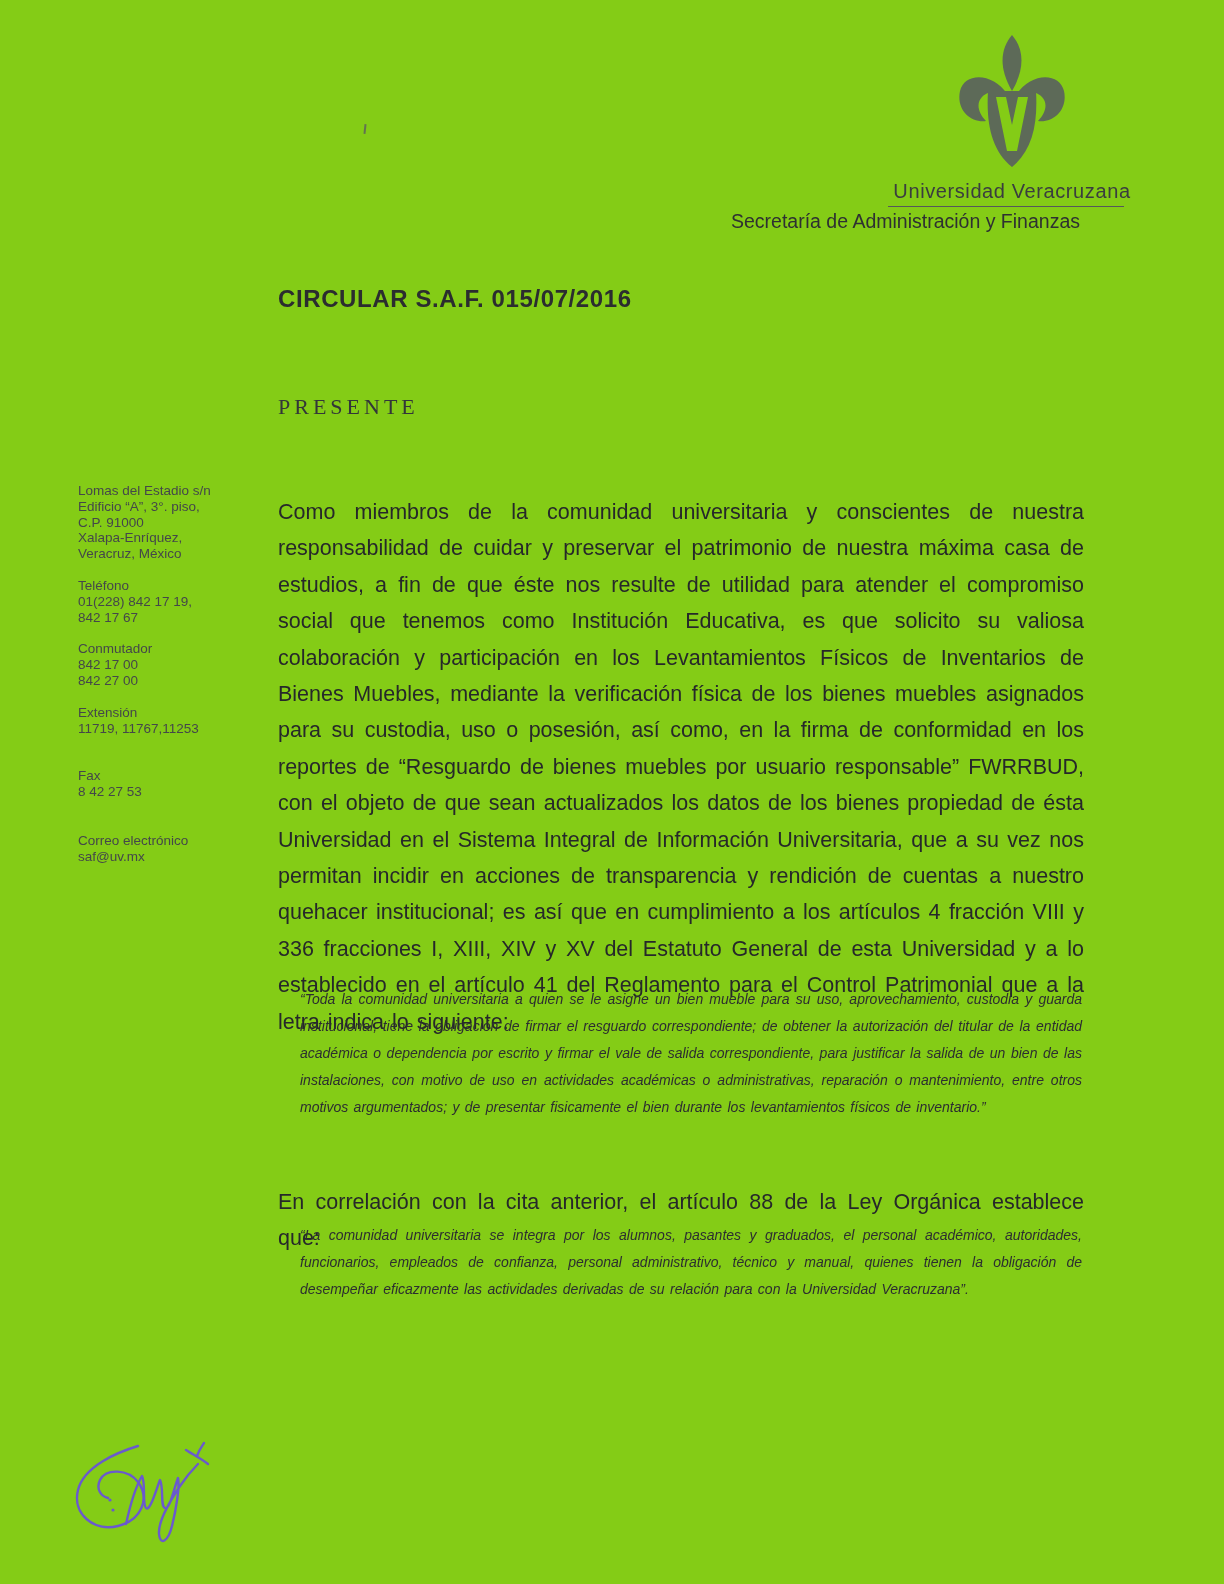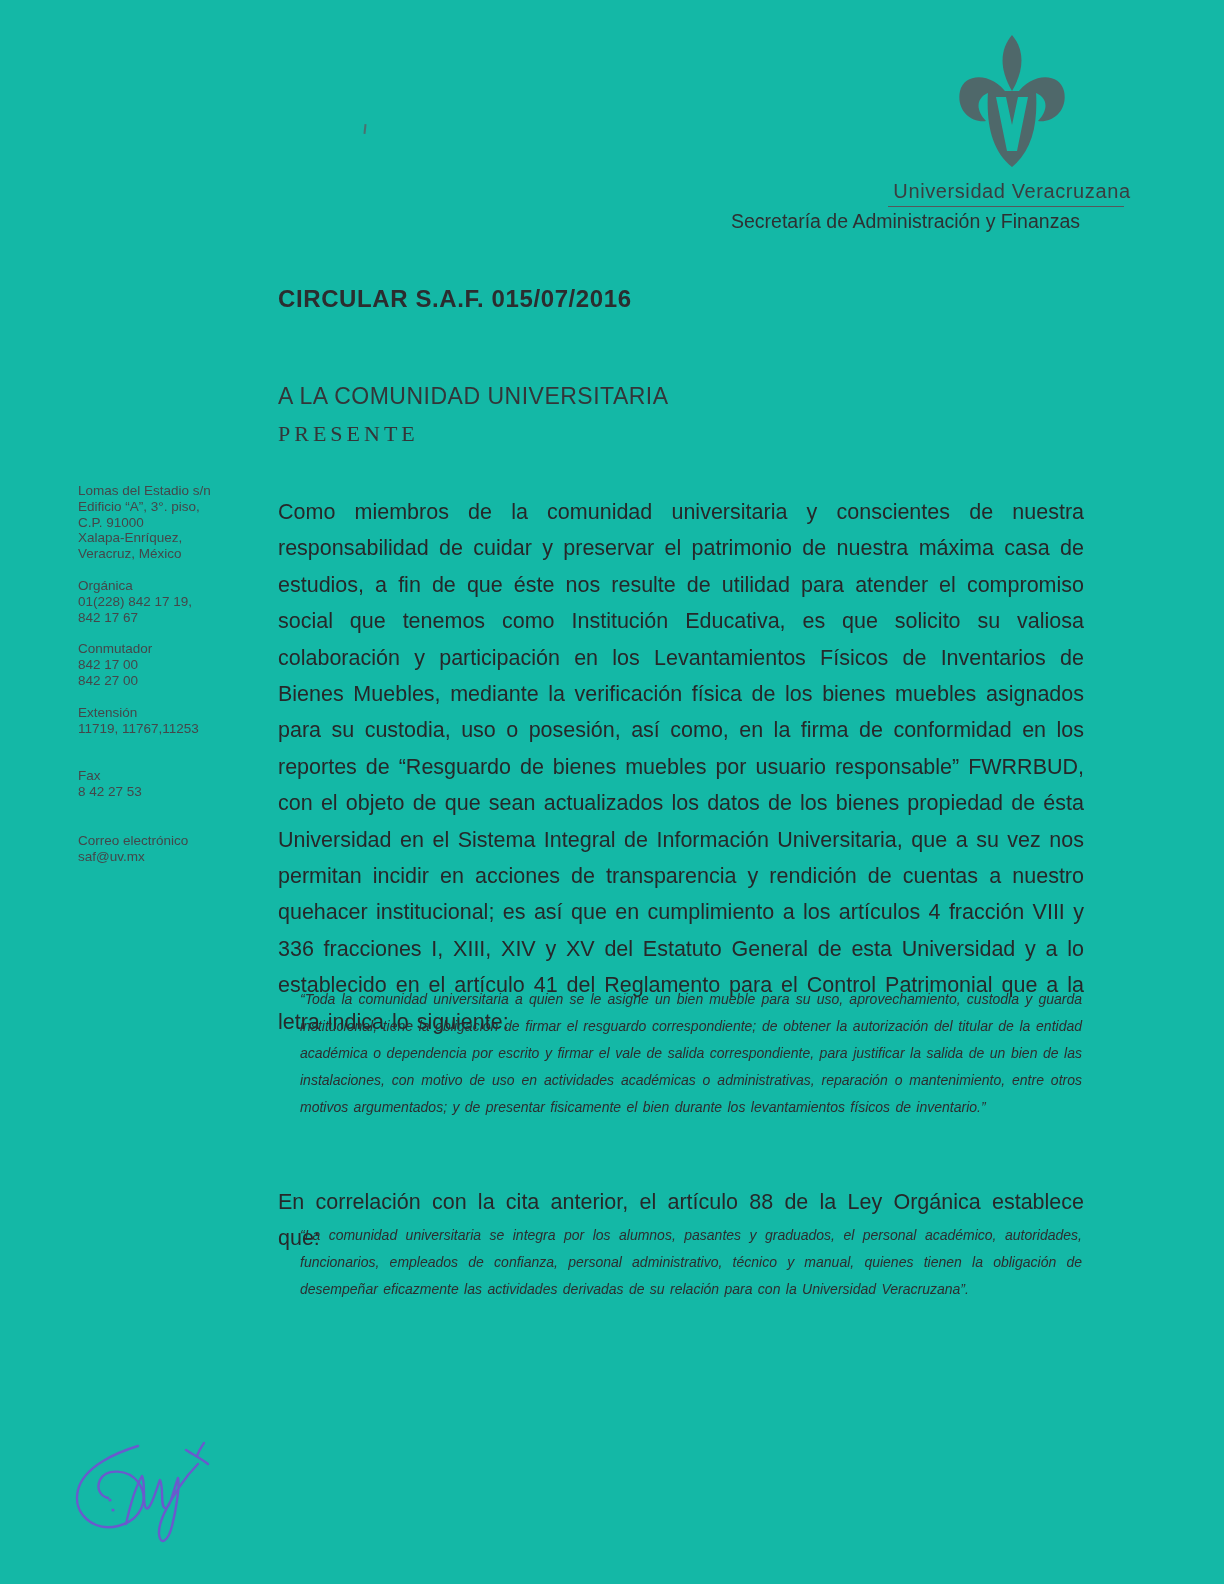--- a/index.html
+++ b/index.html
@@ -1,20 +1,20 @@
 <!DOCTYPE html>
 <html><head>
 <meta charset="utf-8">
 <style>
   html, body { margin: 0; padding: 0; background: #ffffff; }
   .page {
     position: relative;
     width: 1224px;
     height: 1584px;
-    background: #14b8a6;
+    background: #84cc16;
     font-family: "Liberation Sans", sans-serif;
     color: #2a2c2e;
     overflow: hidden;
   }
 
   
   .logo { position: absolute; left: 952px; top: 33px; width: 120px; height: 145px; opacity: 0.88; }
   .institution {
     position: absolute; left: 887px; top: 180px; width: 250px;
     text-align: center; font-size: 20px; letter-spacing: 0.6px; color: #3a3d40;
@@ -89,34 +89,33 @@
       <path fill-rule="evenodd" d="M36,58 L84,58 C86,92 80,118 60,134 C40,118 34,92 36,58 Z M44,64 L54,64 L60,92 L66,64 L76,64 L65,118 L55,118 Z"></path>
     </g>
   </svg>
   <div class="institution">Universidad Veracruzana</div>
   <div class="inst-underline"></div>
   <div class="department">Secretaría de Administración y Finanzas</div>
 
   <div class="doc-title">CIRCULAR S.A.F. 015/07/2016</div>
 
   <div class="recipient">
-    <div class="recipient-line1">A LA COMUNIDAD UNIVERSITARIA</div>
     <div class="recipient-line2">PRESENTE</div>
   </div>
 
   <aside class="sidebar">
     <div class="sg">
       <div>Lomas del Estadio s/n</div>
       <div>Edificio “A”, 3°. piso,</div>
       <div>C.P. 91000</div>
       <div>Xalapa-Enríquez,</div>
       <div>Veracruz, México</div>
     </div>
     <div class="sg">
-      <div>Orgánica</div>
+      <div>Teléfono</div>
       <div>01(228) 842 17 19,</div>
       <div>842 17 67</div>
     </div>
     <div class="sg">
       <div>Conmutador</div>
       <div>842 17 00</div>
       <div>842 27 00</div>
     </div>
     <div class="sg gap2a">
       <div>Extensión</div>

